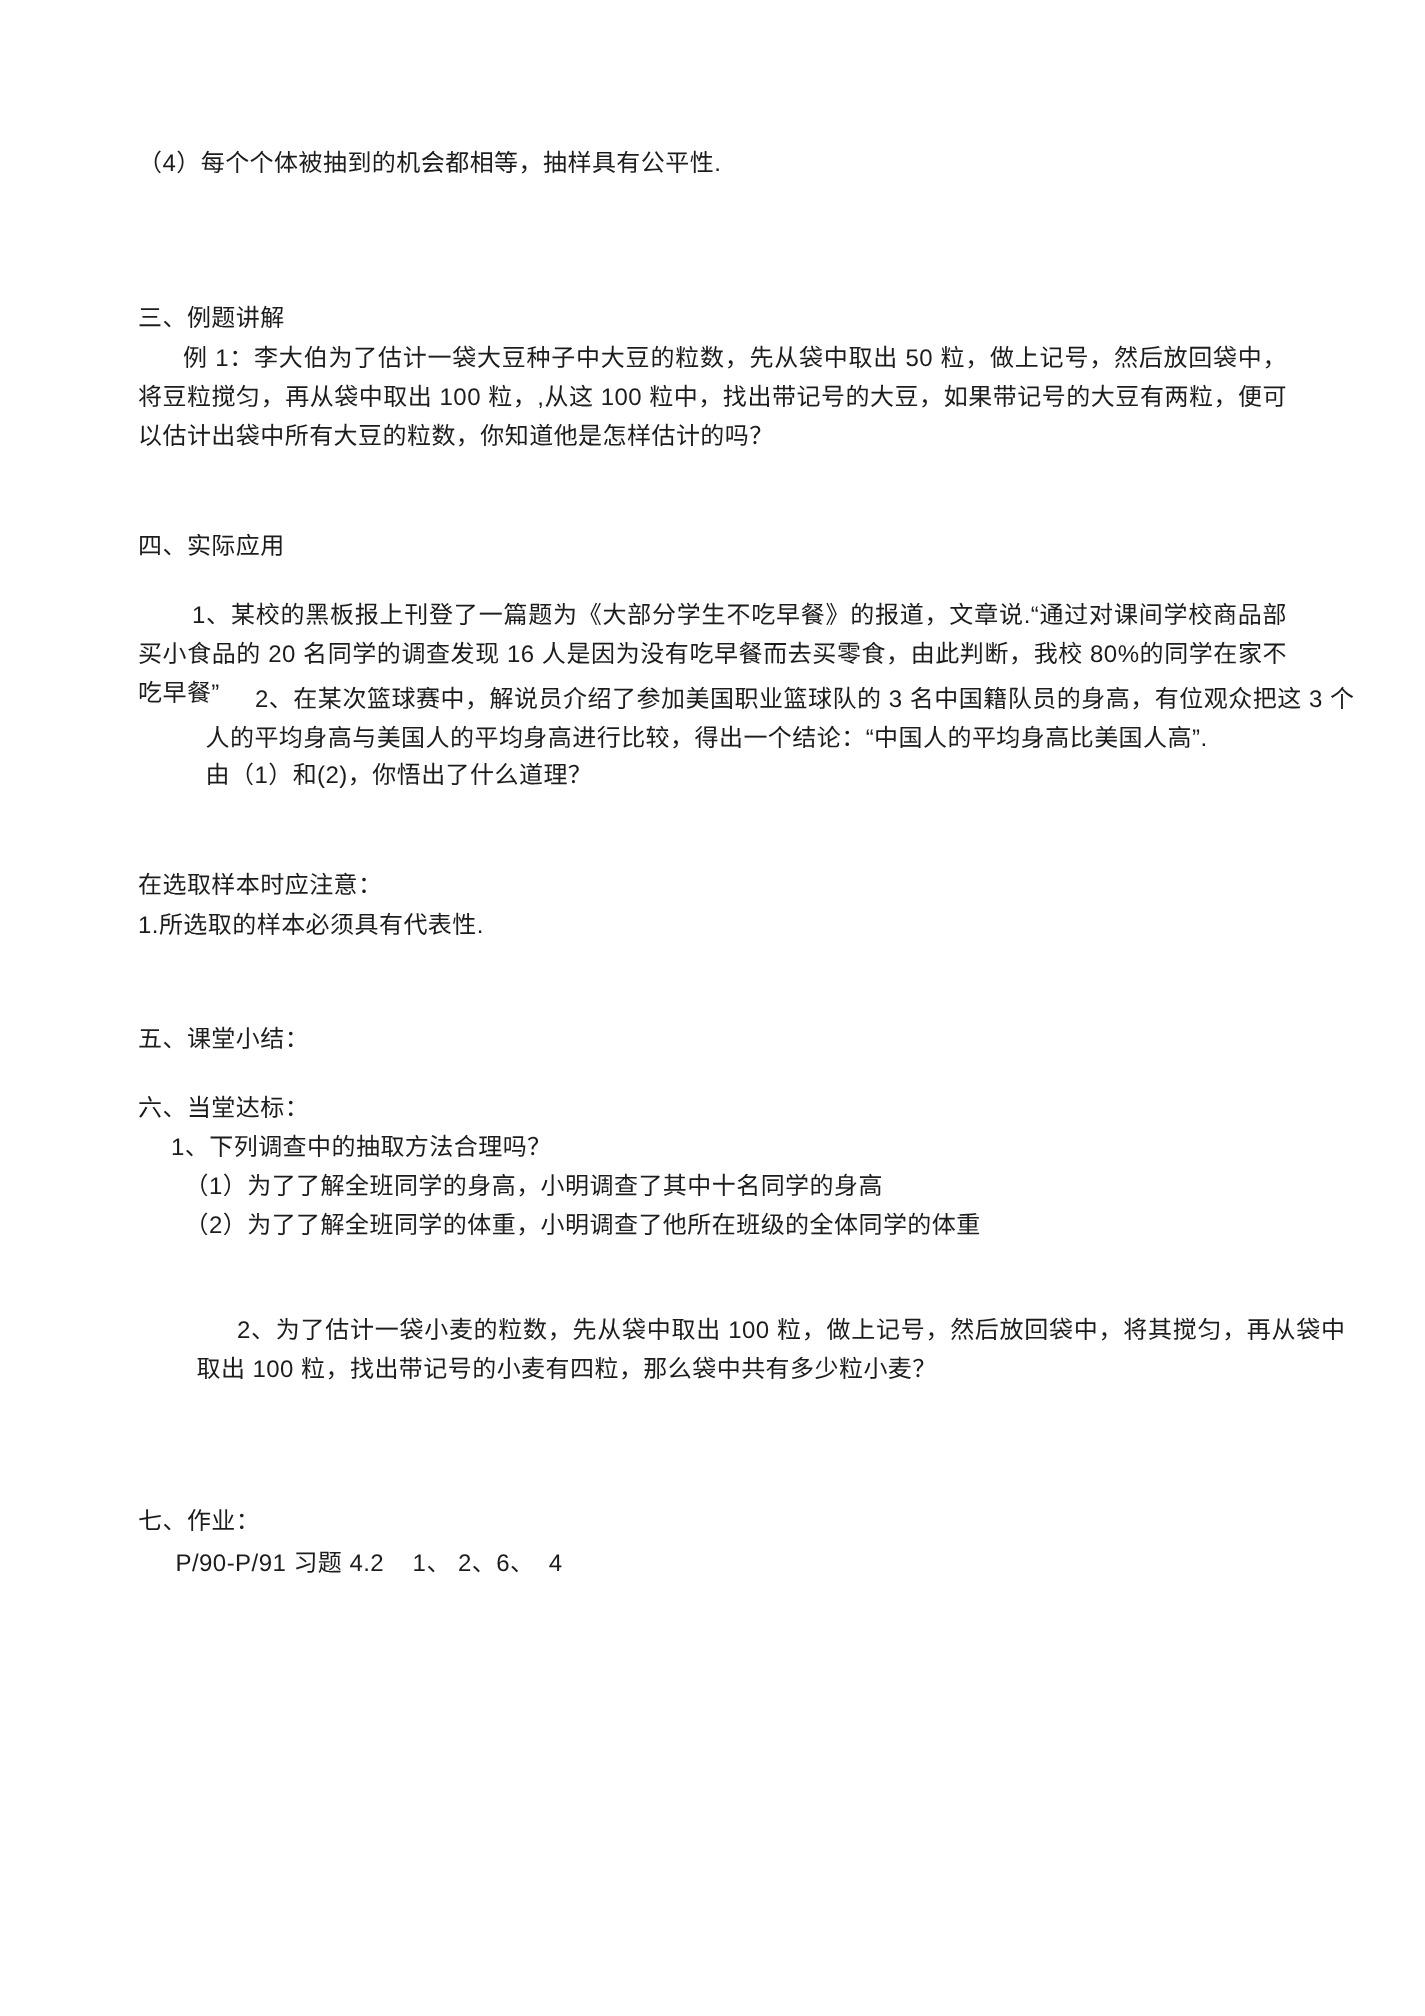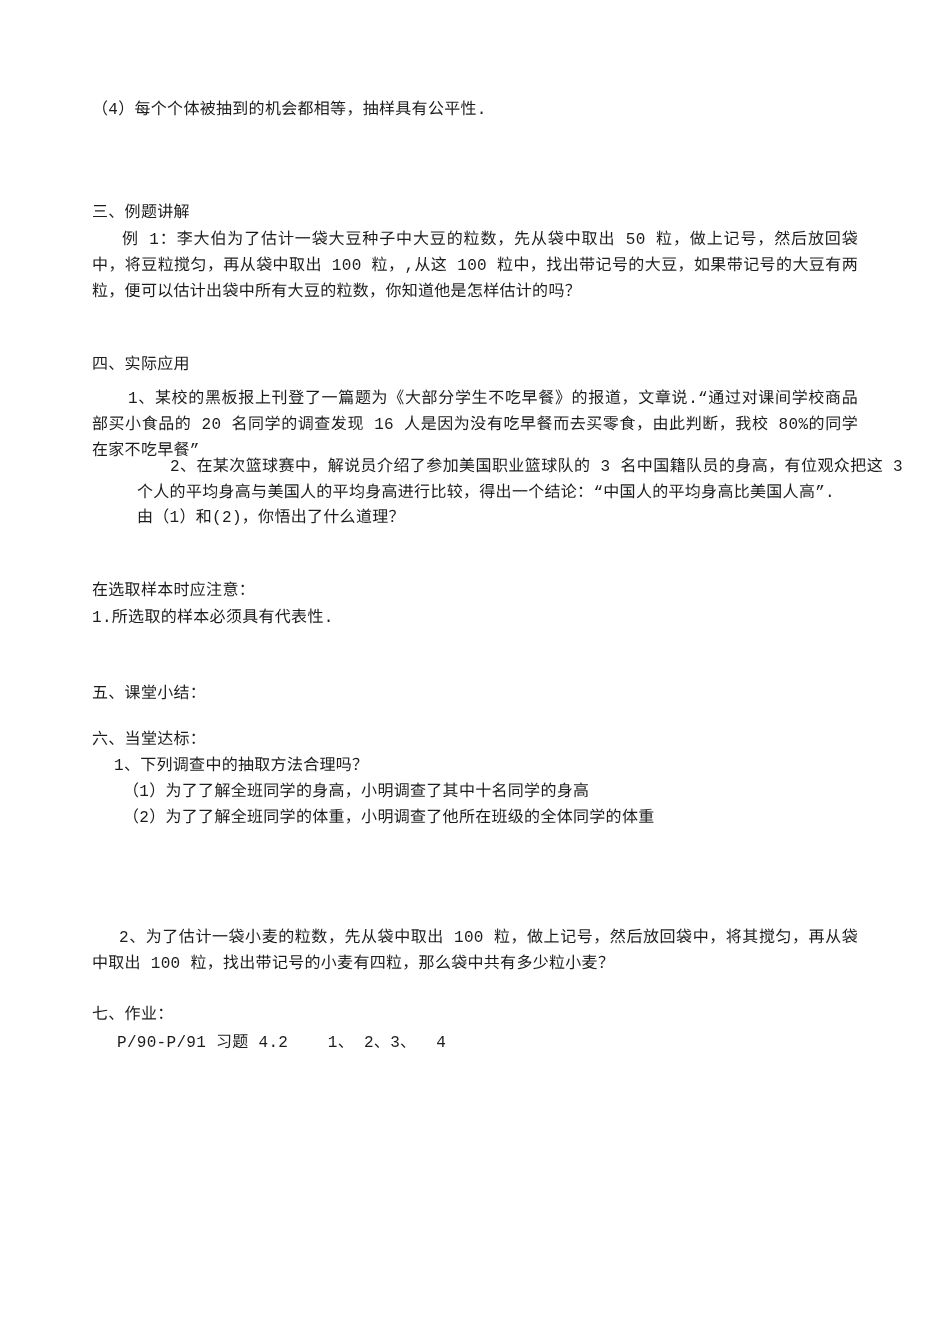--- a/index.html
+++ b/index.html
@@ -6,54 +6,54 @@
     margin: 0;
     padding: 0;
     background: #ffffff;
   }
   #page {
     position: relative;
     width: 912px;
     height: 1344px;
     background: #ffffff;
     overflow: hidden;
-    font-family: Liberation Mono, monospace;
+    font-family: Liberation Sans, sans-serif;
     color: #1c1c1c;
   }
   .line {
     position: absolute;
     left: 92px;
     width: 766px;
     margin: 0;
     font-size: 16px;
     line-height: 26px;
     text-align: justify;
     letter-spacing: 0.3px;
   }
   .single { text-align: left; }
   .pre { white-space: pre-wrap; }
 
   
   .p-point4      { top: 97px; }
   .p-ex-head     { top: 200px; }
   .p-ex1         { top: 227px; text-indent: 30px; }
   .p-app-head    { top: 352px; }
-  .p-app1        { top: 386px; text-indent: 36px; }
+  .p-app1        { top: 398px; text-indent: 36px; }
   .p-app2        { top: 454px; text-indent: 33px; margin-left: 45px; }
   .p-app-q       { top: 505px; text-indent: 45px; }
   .p-notes-intro { top: 578px; }
   .p-note1       { top: 605px; }
   .p-note2       { top: 631px; }
   .p-note-concl  { top: 656px; }
   .p-summary     { top: 681px; }
   .p-assess-head { top: 727px; }
   .p-assess-q1   { top: 753px; text-indent: 22px; }
   .p-assess-q1a  { top: 779px; text-indent: 31px; }
   .p-assess-q1b  { top: 805px; text-indent: 31px; }
-  .p-assess-q2   { top: 925px; text-indent: 27px; }
+  .p-assess-q2   { top: 875px; text-indent: 27px; margin-left: 39px; }
   .p-hw-head     { top: 1002px; }
   .p-hw-item     { top: 1030px; text-indent: 25px; }
 </style>
 </head>
 <body>
 
 <div id="page" style="color: rgb(28, 28, 28); background: rgb(255, 255, 255);">
 
   <p class="line single p-point4">（4）每个个体被抽到的机会都相等，抽样具有公平性.</p>
 
@@ -70,15 +70,15 @@
 
   <p class="line single p-summary">五、课堂小结：</p>
 
   <p class="line single p-assess-head">六、当堂达标：</p>
   <p class="line single p-assess-q1">1、下列调查中的抽取方法合理吗？</p>
   <p class="line single p-assess-q1a">（1）为了了解全班同学的身高，小明调查了其中十名同学的身高</p>
   <p class="line single p-assess-q1b">（2）为了了解全班同学的体重，小明调查了他所在班级的全体同学的体重</p>
   <p class="line p-assess-q2">2、为了估计一袋小麦的粒数，先从袋中取出 100 粒，做上记号，然后放回袋中，将其搅匀，再从袋中取出 100 粒，找出带记号的小麦有四粒，那么袋中共有多少粒小麦？</p>
 
   <p class="line single p-hw-head">七、作业：</p>
-  <p class="line single pre p-hw-item">P/90-P/91 习题 4.2    1、 2、3、  4</p>
+  <p class="line single pre p-hw-item">P/90-P/91 习题 4.2    1、 2、6、  4</p>
 
 </div>
 
 </body></html>

